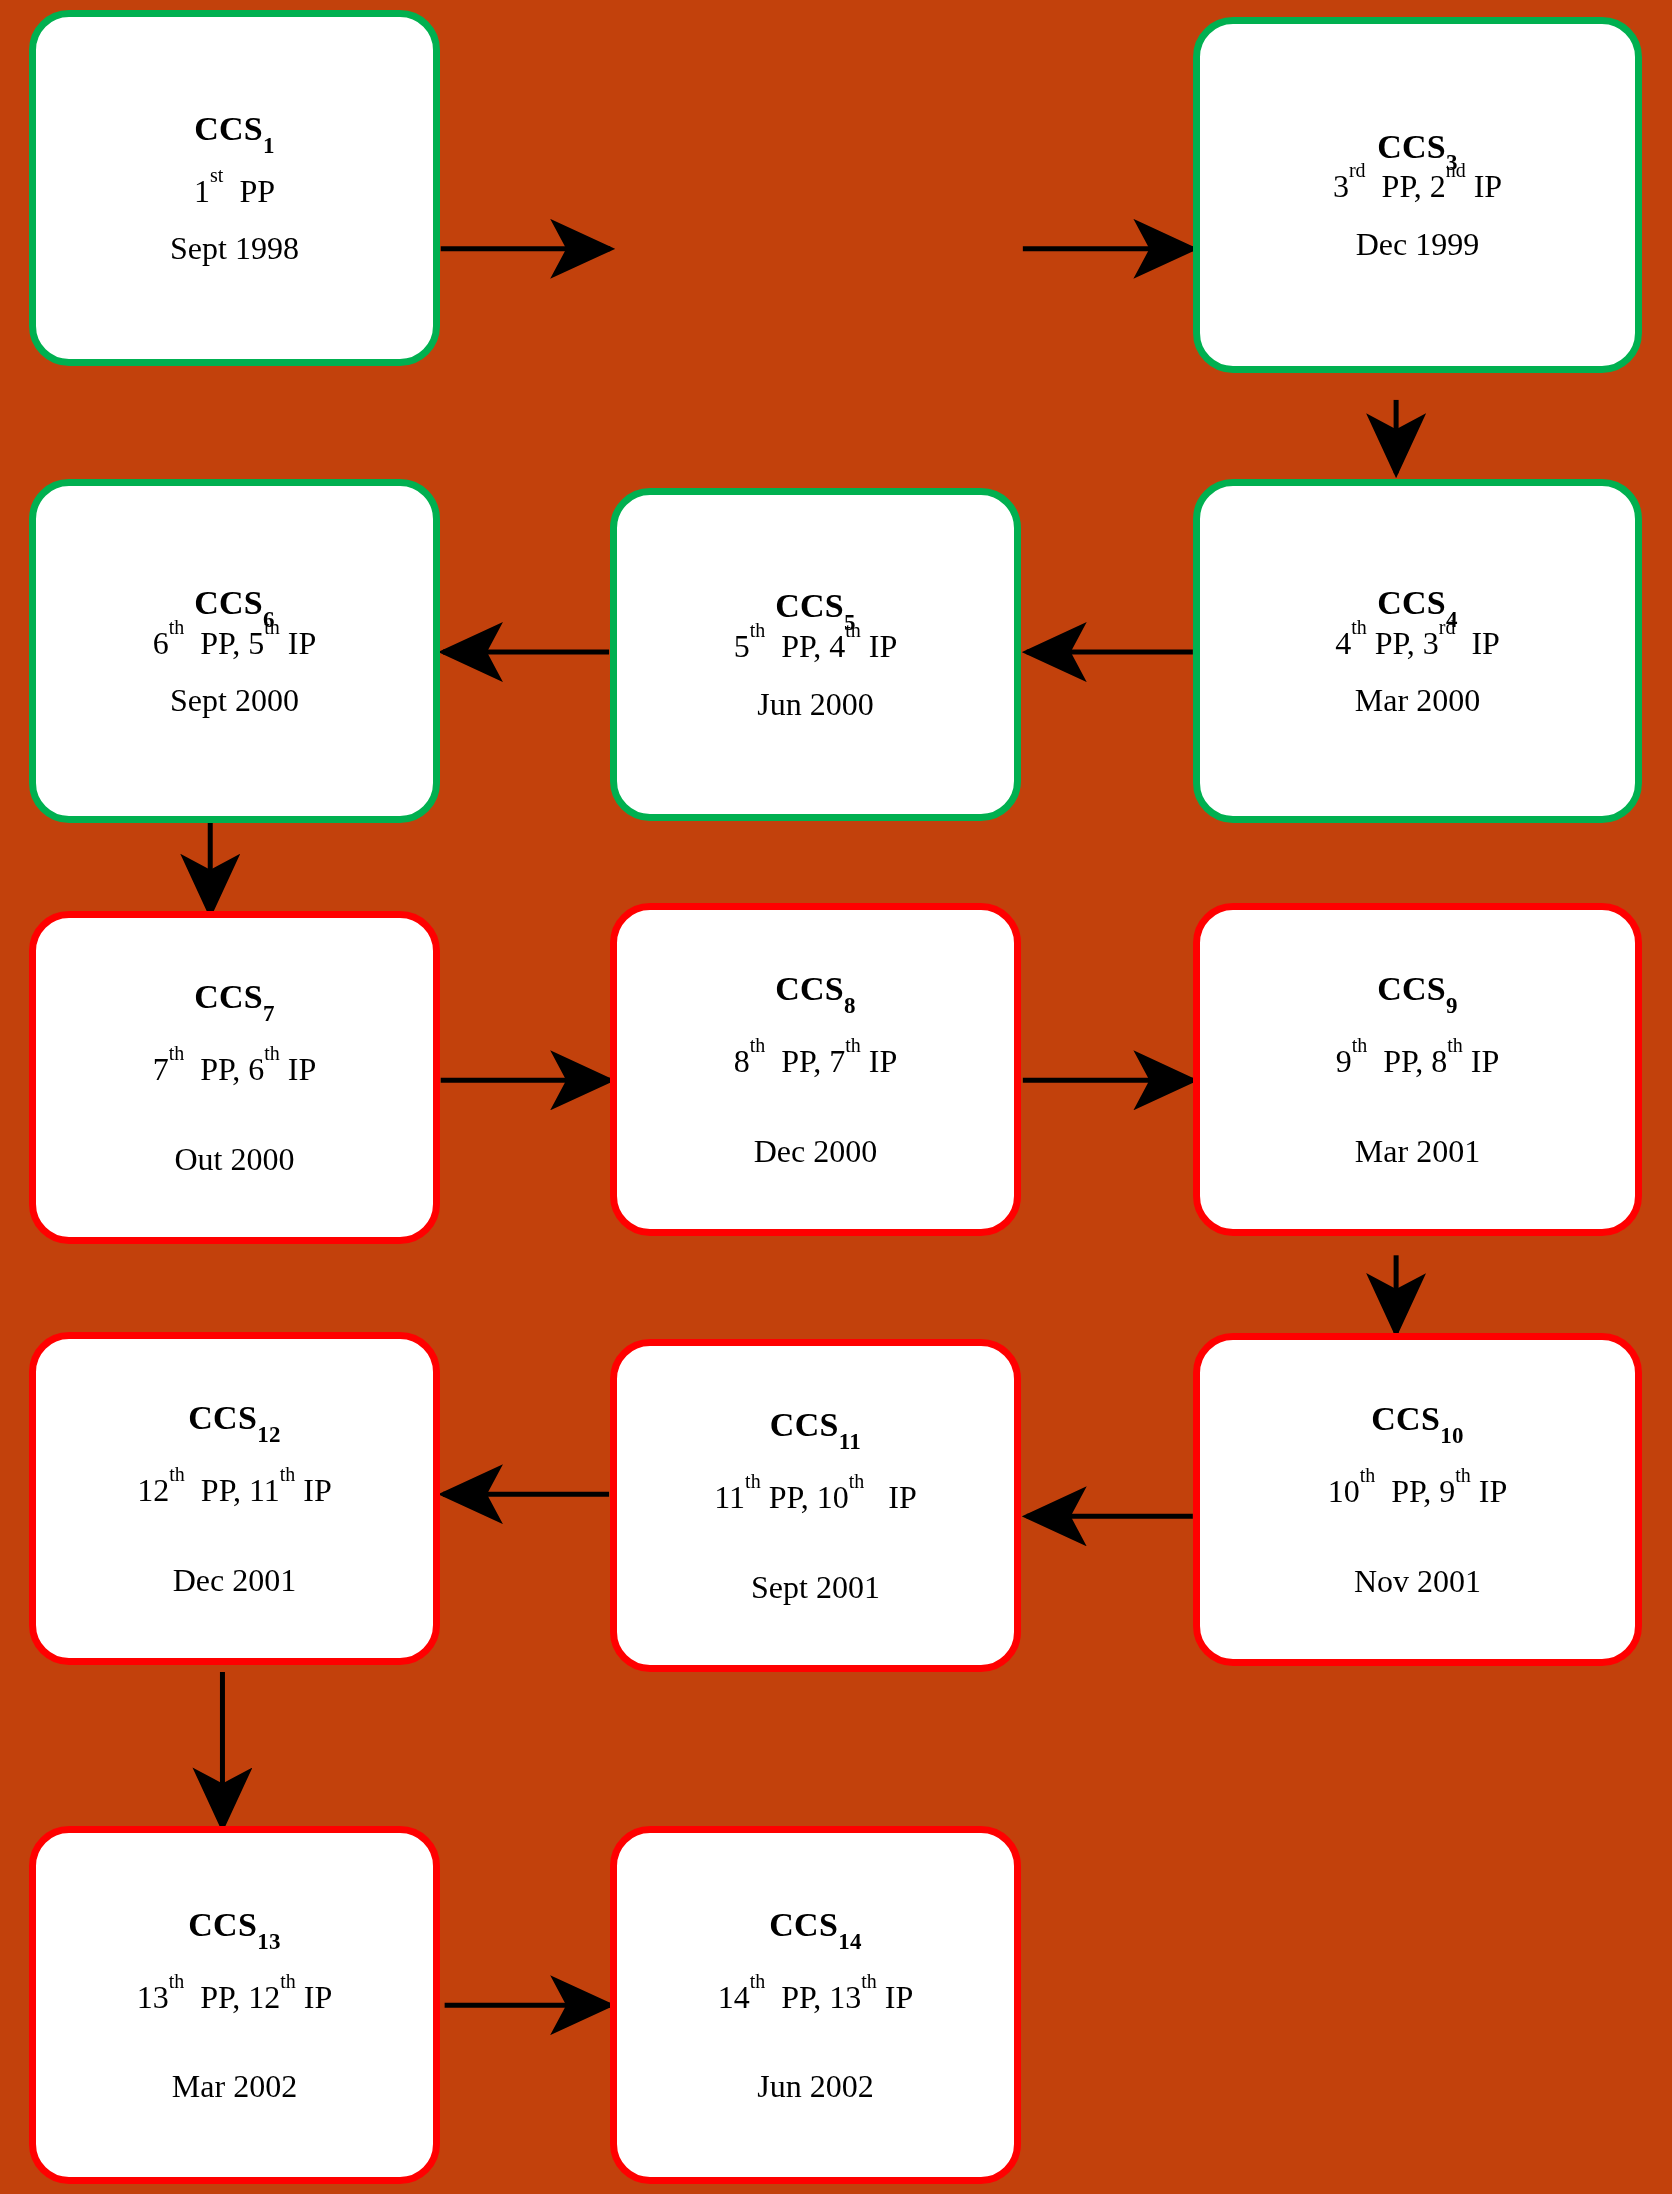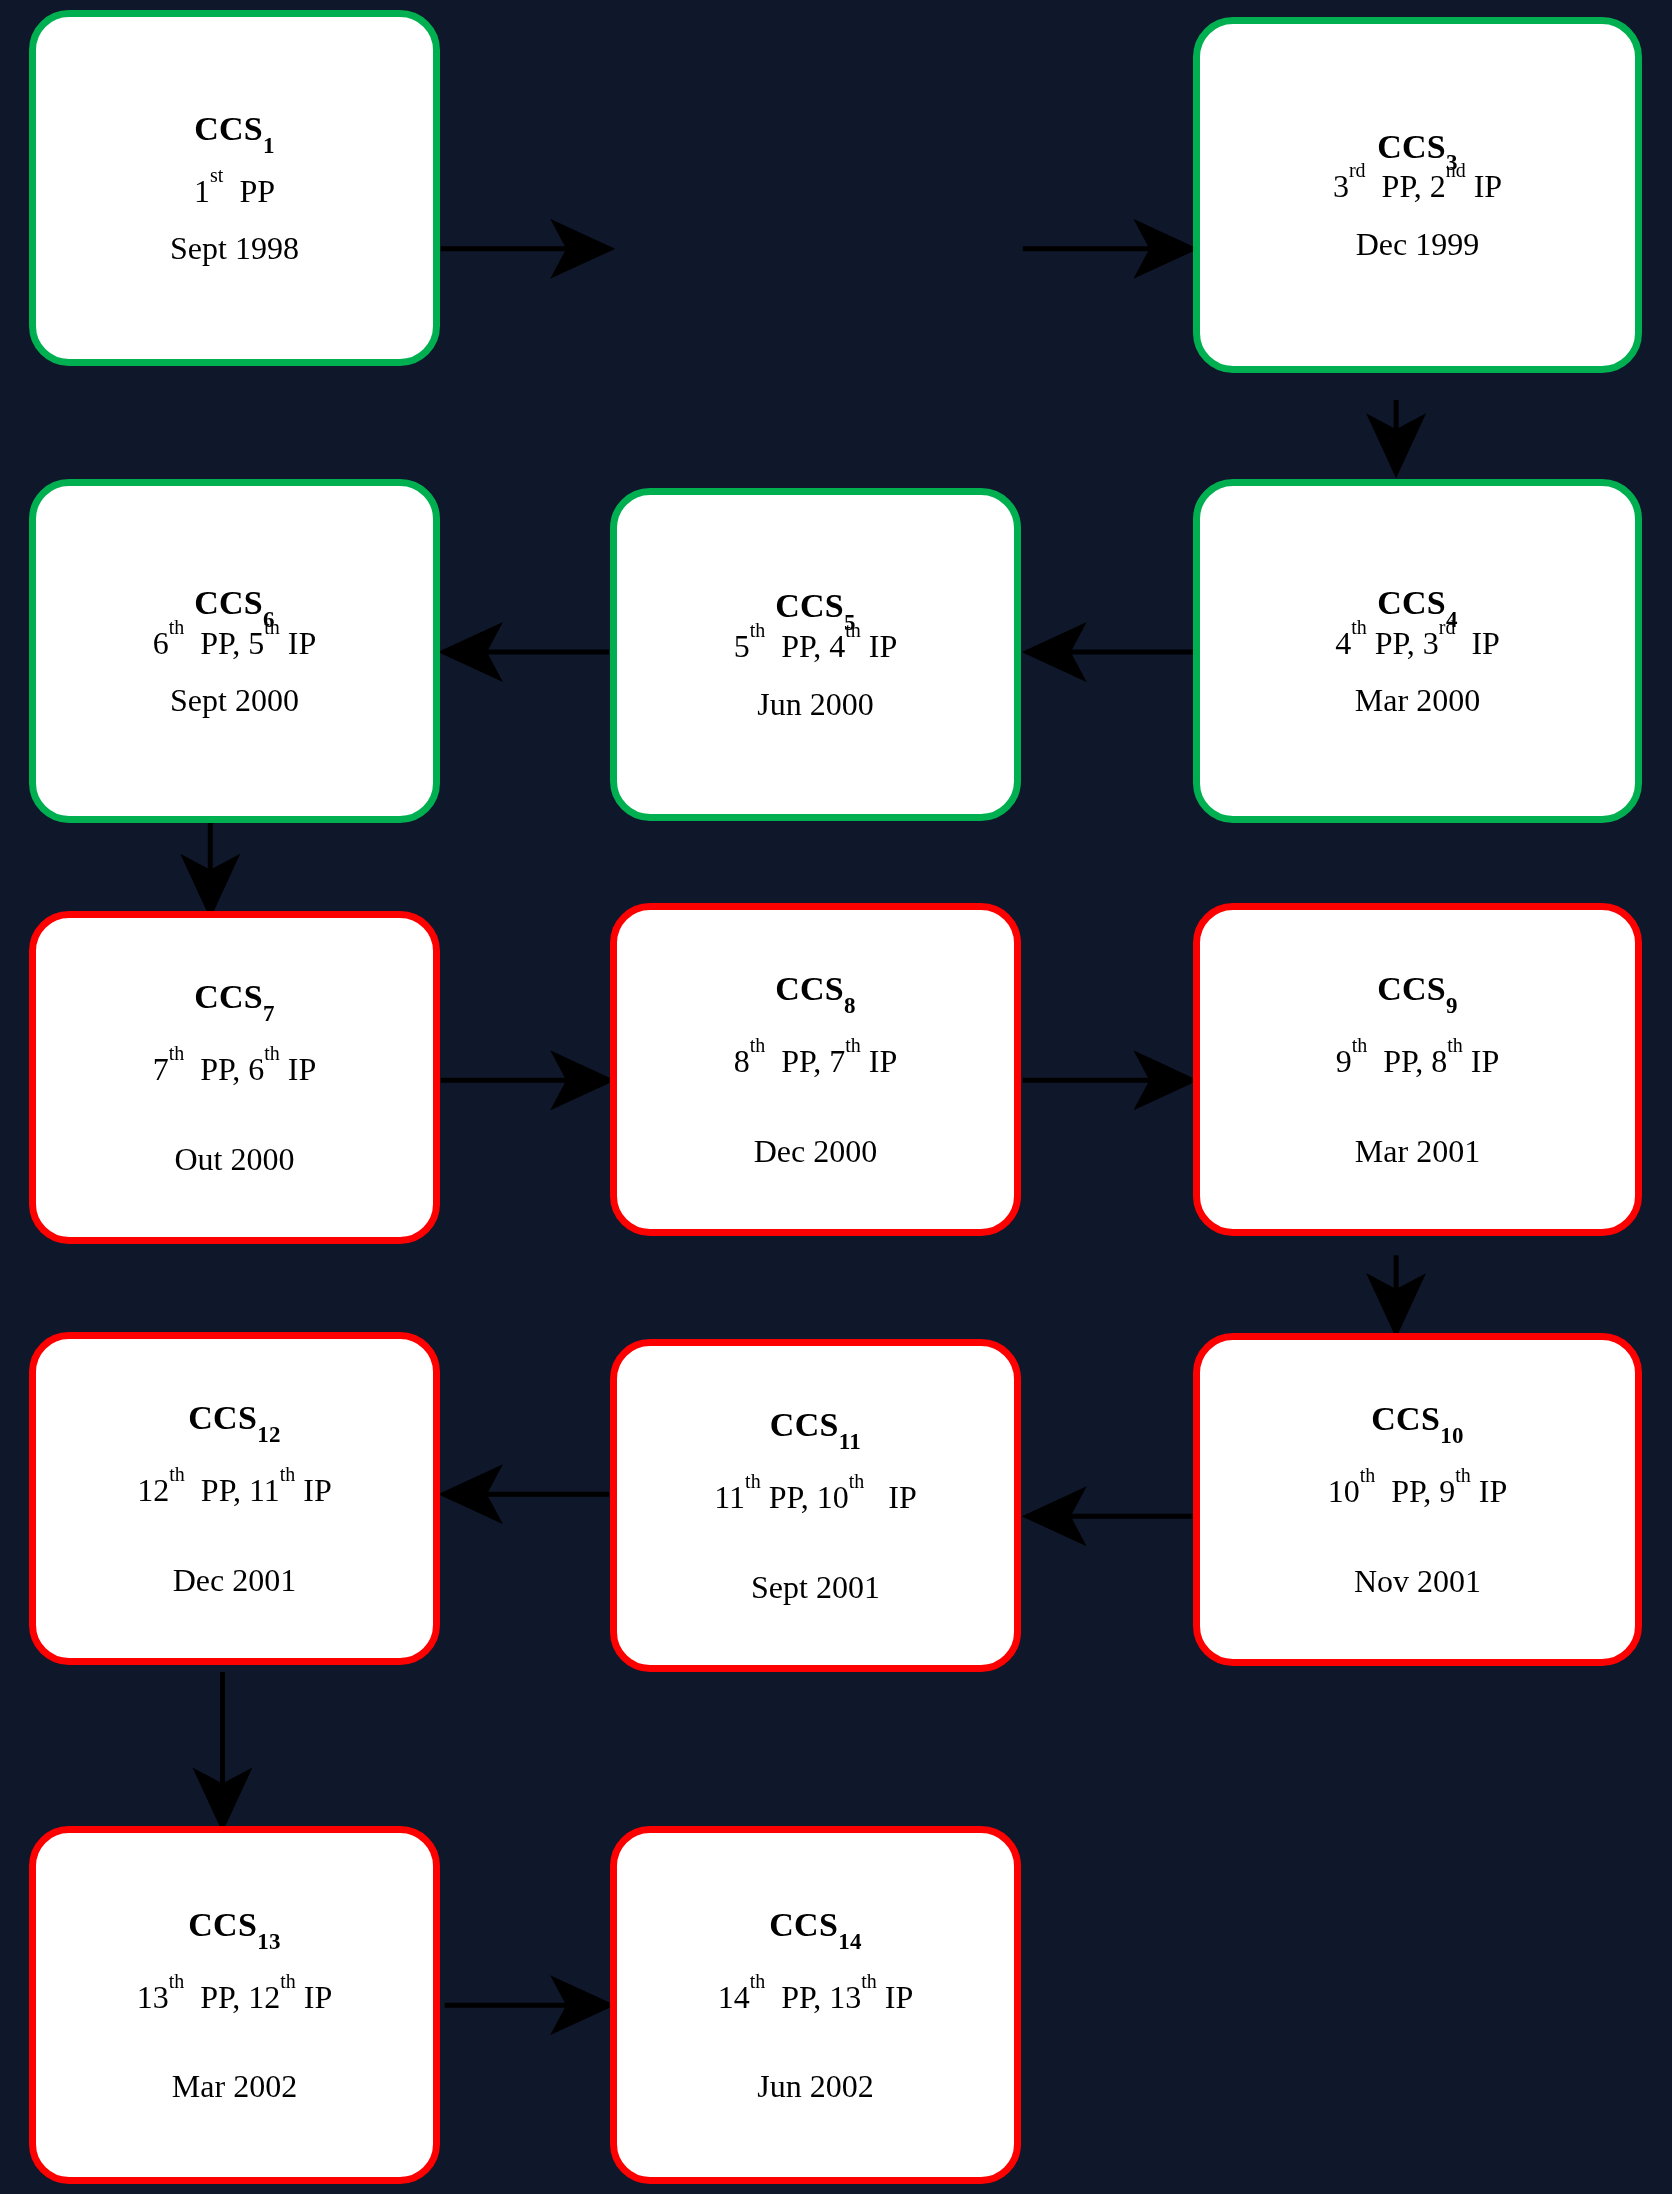--- a/index.html
+++ b/index.html
@@ -4,21 +4,21 @@
 <style>
   html, body {
     margin: 0;
     padding: 0;
     background: #ffffff;
   }
   #diagram-root {
     position: relative;
     width: 1673px;
     height: 2194px;
-    background: #0f172a;
+    background: #c2410c;
     font-family: "Liberation Serif", "DejaVu Serif", serif;
     overflow: hidden;
   }
   .edge-layer {
     position: absolute;
     left: 0;
     top: 0;
     width: 1673px;
     height: 2194px;
     pointer-events: none;

